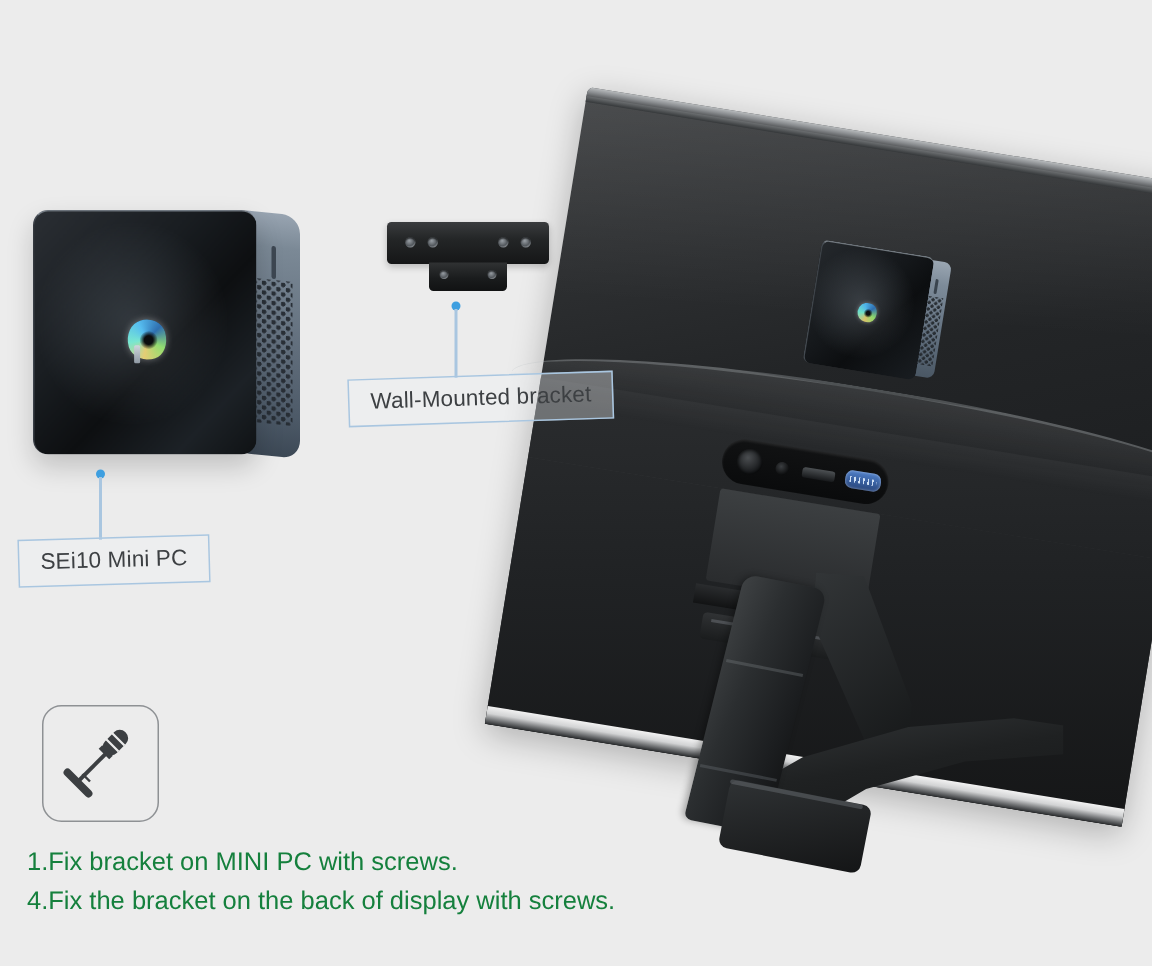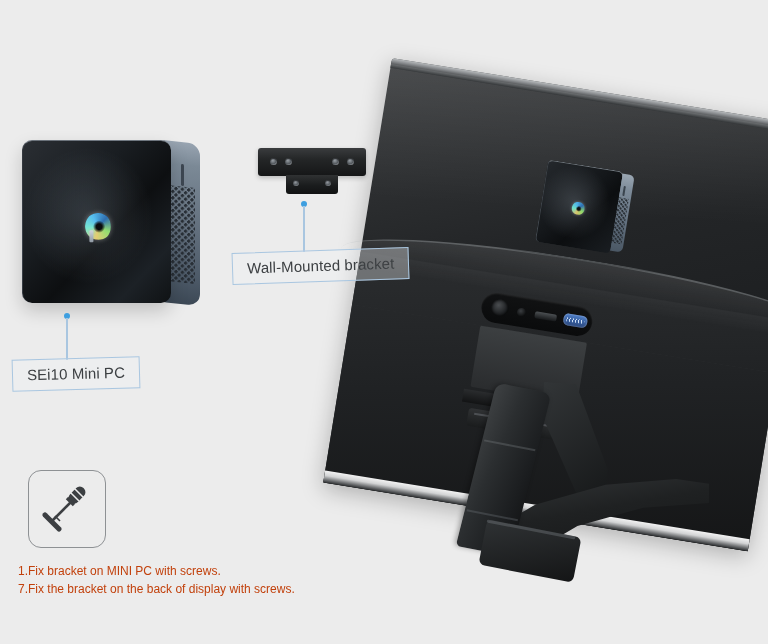--- a/index.html
+++ b/index.html
@@ -254,21 +254,21 @@
   
   .tool-badge{
     position:absolute;left:28px;top:470px;width:76px;height:76px;
     border:1.5px solid #8e9194;border-radius:13px;background:transparent;
   }
   .sd{position:absolute;left:0;top:0;width:76px;height:76px;}
 
   
   .instructions{position:absolute;left:18px;top:562px;width:520px;}
   .instruction-line{
-    font-size:12px;color:#c2410c;line-height:1.52;white-space:nowrap;
+    font-size:17px;color:#15803d;line-height:1.52;white-space:nowrap;
   }
 </style>
 </head>
 <body>
 
 <div id="stage">
 
   <div class="monitor-wrap">
     <div class="monitor-body">
       <div class="monitor-top-edge"></div>
@@ -351,16 +351,16 @@
         <line x1="45" y1="17" x2="54" y2="26" stroke="#ececec" stroke-width="1.5"></line>
         <line x1="38" y1="27" x2="45" y2="34" stroke-width="3.4"></line>
         <line x1="16" y1="44" x2="30" y2="58" stroke-width="5.2" stroke-linecap="round"></line>
         <line x1="26" y1="45" x2="31" y2="50" stroke-width="1.6"></line>
       </g>
     </svg>
   </div>
 
   <div class="instructions">
     <div class="instruction-line">1.Fix bracket on MINI PC with screws.</div>
-    <div class="instruction-line">7.Fix the bracket on the back of display with screws.</div>
+    <div class="instruction-line">4.Fix the bracket on the back of display with screws.</div>
   </div>
 
 </div>
 
 </body></html>

